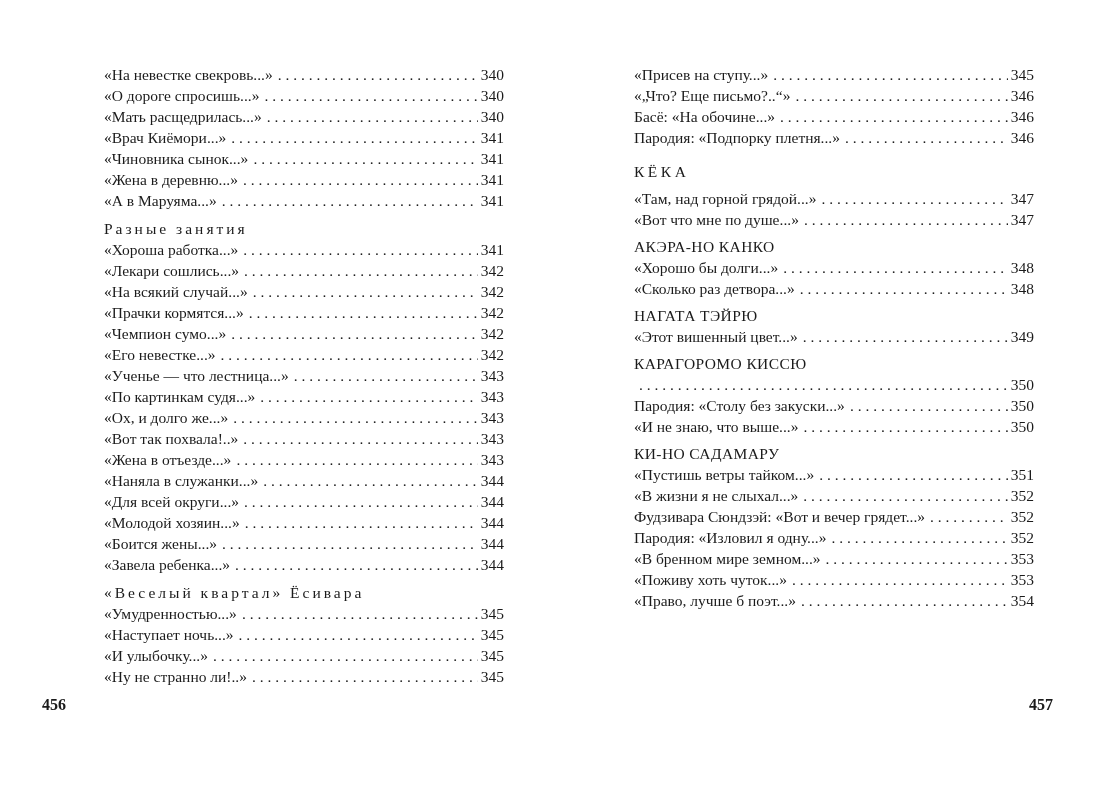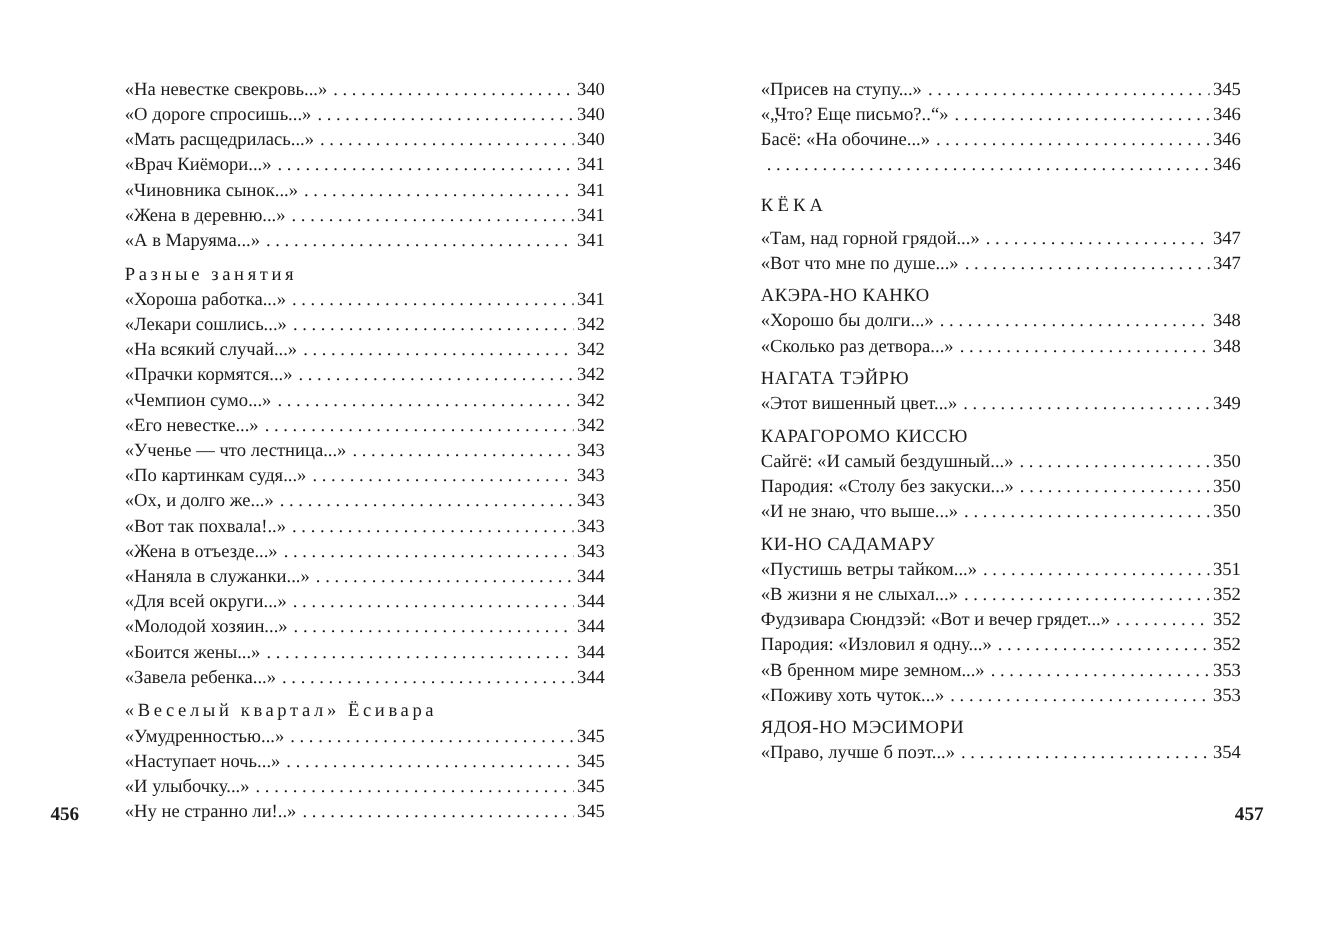--- a/index.html
+++ b/index.html
@@ -35,21 +35,21 @@
     content:". . . . . . . . . . . . . . . . . . . . . . . . . . . . . . . . . . . . . . . . . . . . . . . . . . . . . . . . . . . . . . . . . . . . . . . .";
   }
   .entry .page{flex:0 0 auto;}
 
   .heading{letter-spacing:3px;margin-top:7px;}
   .center-heading{letter-spacing:3.5px;margin:13px 0 6px 0;}
   .subheading{margin-top:6px;letter-spacing:0.4px;}
 
   .folio{
     position:absolute;
-    top:670px;
+    top:696px;
     font-weight:bold;
     font-size:16px;
   }
   #folio-left{left:42px;}
   #folio-right{left:1029px;}
 </style>
 </head>
 <body>
 
 <div class="page-column" id="col-left">
@@ -202,20 +202,21 @@
       <span class="title">«„Что? Еще письмо?..“»</span>
       <span class="dots"></span>
       <span class="page">346</span>
     </div>
     <div class="entry">
       <span class="title">Басё: «На обочине...»</span>
       <span class="dots"></span>
       <span class="page">346</span>
     </div>
     <div class="entry">
+      <span class="title">Пародия: «Подпорку плетня...»</span>
       <span class="dots"></span>
       <span class="page">346</span>
     </div>
     <div class="center-heading">КЁКА</div>
     <div class="entry">
       <span class="title">«Там, над горной грядой...»</span>
       <span class="dots"></span>
       <span class="page">347</span>
     </div>
     <div class="entry">
@@ -235,21 +236,20 @@
       <span class="page">348</span>
     </div>
     <div class="subheading">НАГАТА ТЭЙРЮ</div>
     <div class="entry">
       <span class="title">«Этот вишенный цвет...»</span>
       <span class="dots"></span>
       <span class="page">349</span>
     </div>
     <div class="subheading">КАРАГОРОМО КИССЮ</div>
     <div class="entry">
-      <span class="title">Сайгё: «И самый бездушный...»</span>
       <span class="dots"></span>
       <span class="page">350</span>
     </div>
     <div class="entry">
       <span class="title">Пародия: «Столу без закуски...»</span>
       <span class="dots"></span>
       <span class="page">350</span>
     </div>
     <div class="entry">
       <span class="title">«И не знаю, что выше...»</span>
@@ -280,21 +280,20 @@
     <div class="entry">
       <span class="title">«В бренном мире земном...»</span>
       <span class="dots"></span>
       <span class="page">353</span>
     </div>
     <div class="entry">
       <span class="title">«Поживу хоть чуток...»</span>
       <span class="dots"></span>
       <span class="page">353</span>
     </div>
-    <div class="subheading">ЯДОЯ-НО МЭСИМОРИ</div>
     <div class="entry">
       <span class="title">«Право, лучше б поэт...»</span>
       <span class="dots"></span>
       <span class="page">354</span>
     </div>
   </div>
 
 <div class="folio" id="folio-left">456</div>
 
 <div class="folio" id="folio-right">457</div>

